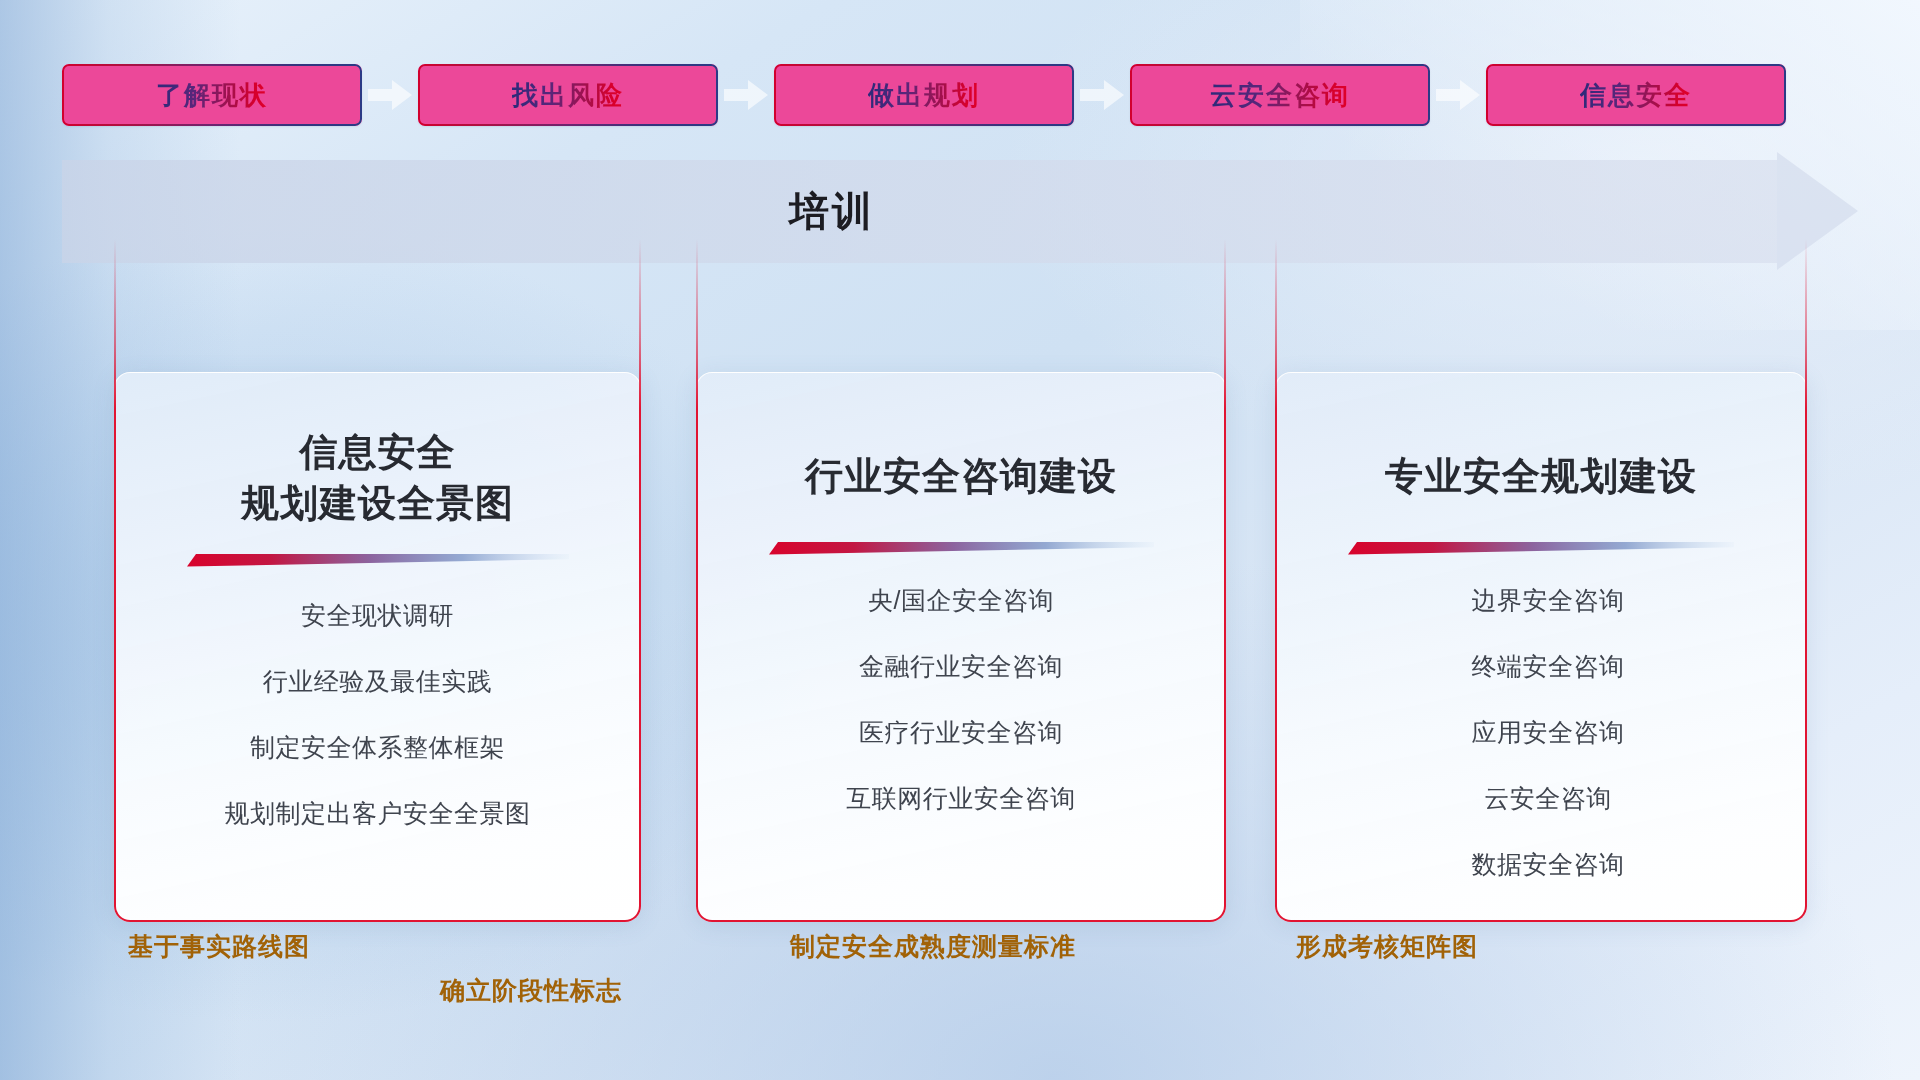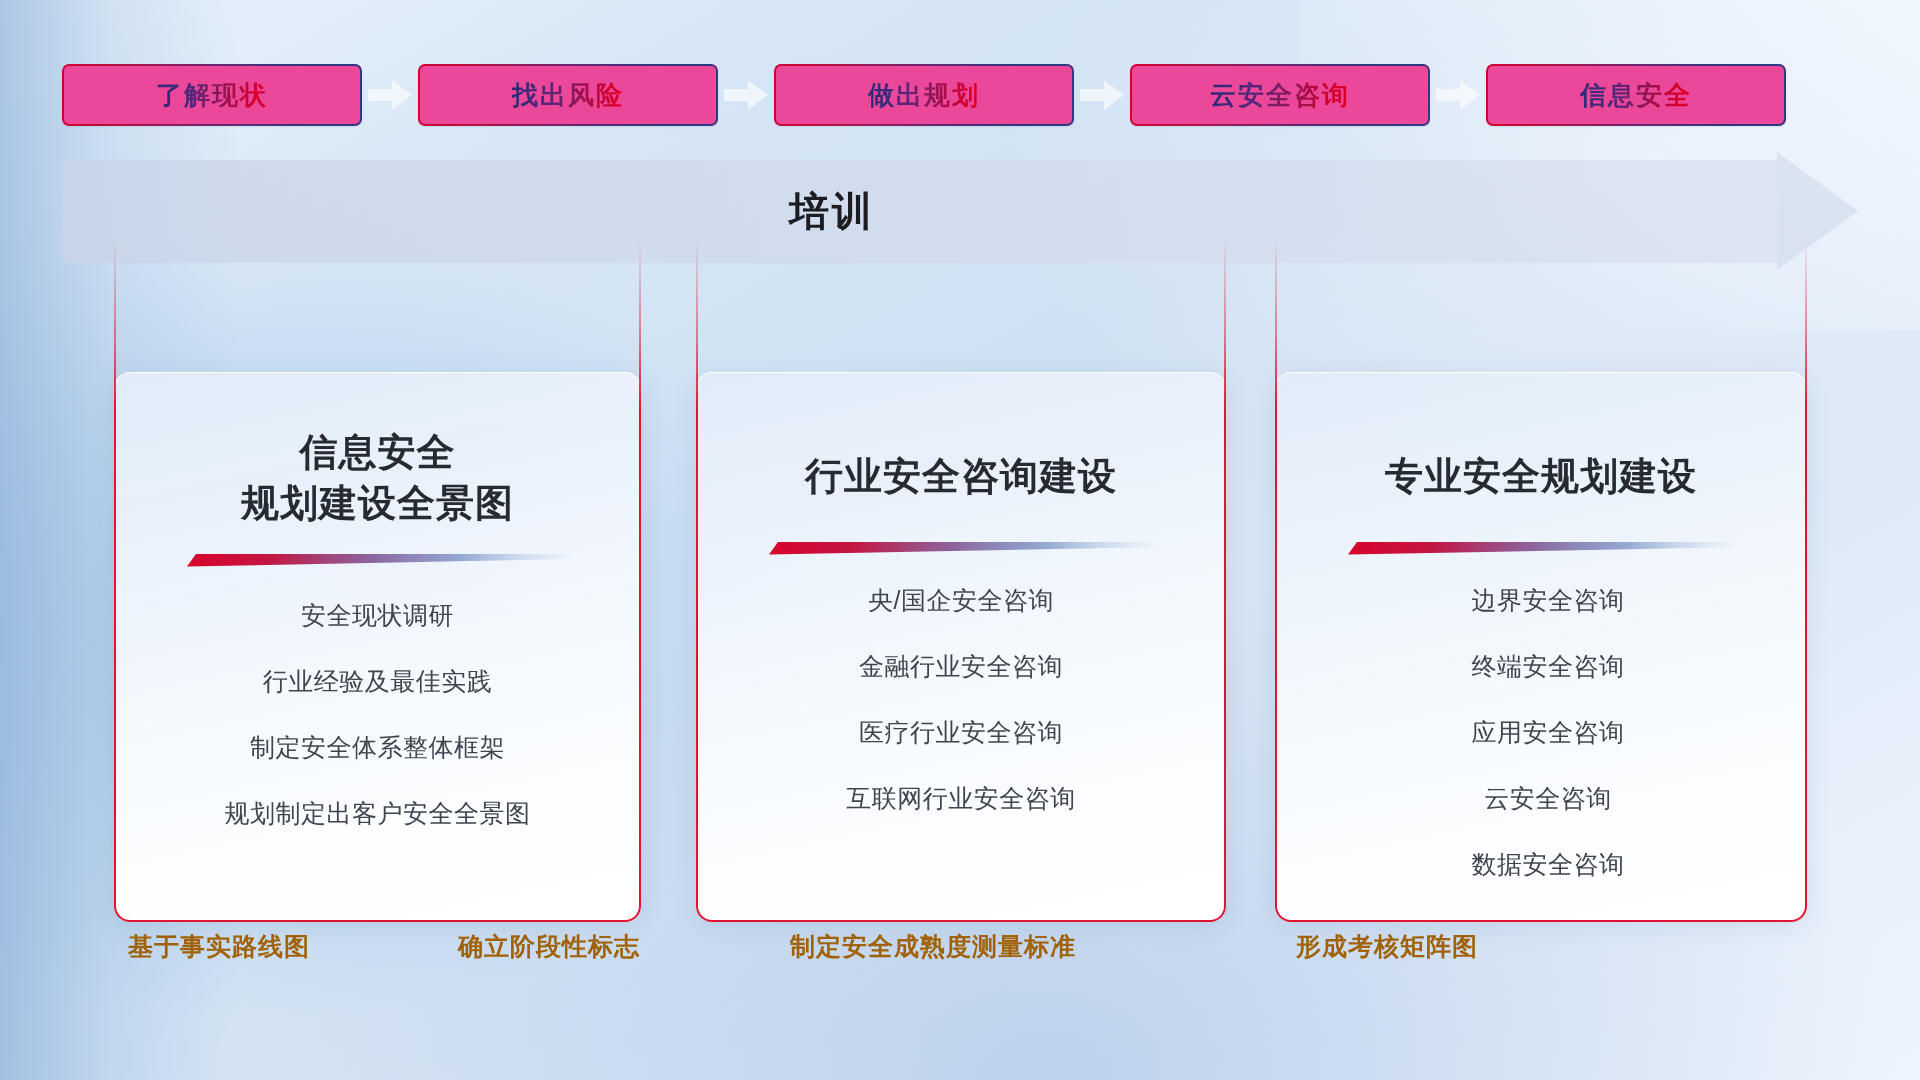--- a/index.html
+++ b/index.html
@@ -236,21 +236,21 @@
   .caption {
     position: absolute;
     top: 0;
     font-size: 25px;
     font-weight: 700;
     color: #a16207;
     letter-spacing: 1px;
     white-space: nowrap;
   }
   .caption.k0 { left: 128px; }
-  .caption.k1 { left: 458px; }
+  .caption.k1 { left: 440px; margin-top: 44px; }
   .caption.k2 { left: 790px; }
   .caption.k3 { left: 1296px; }
 </style>
 </head>
 <body>
 
 <div id="bg-base"></div>
 <div id="bg-tint-left"></div>
 <div id="bg-tint-topright"></div>
 

